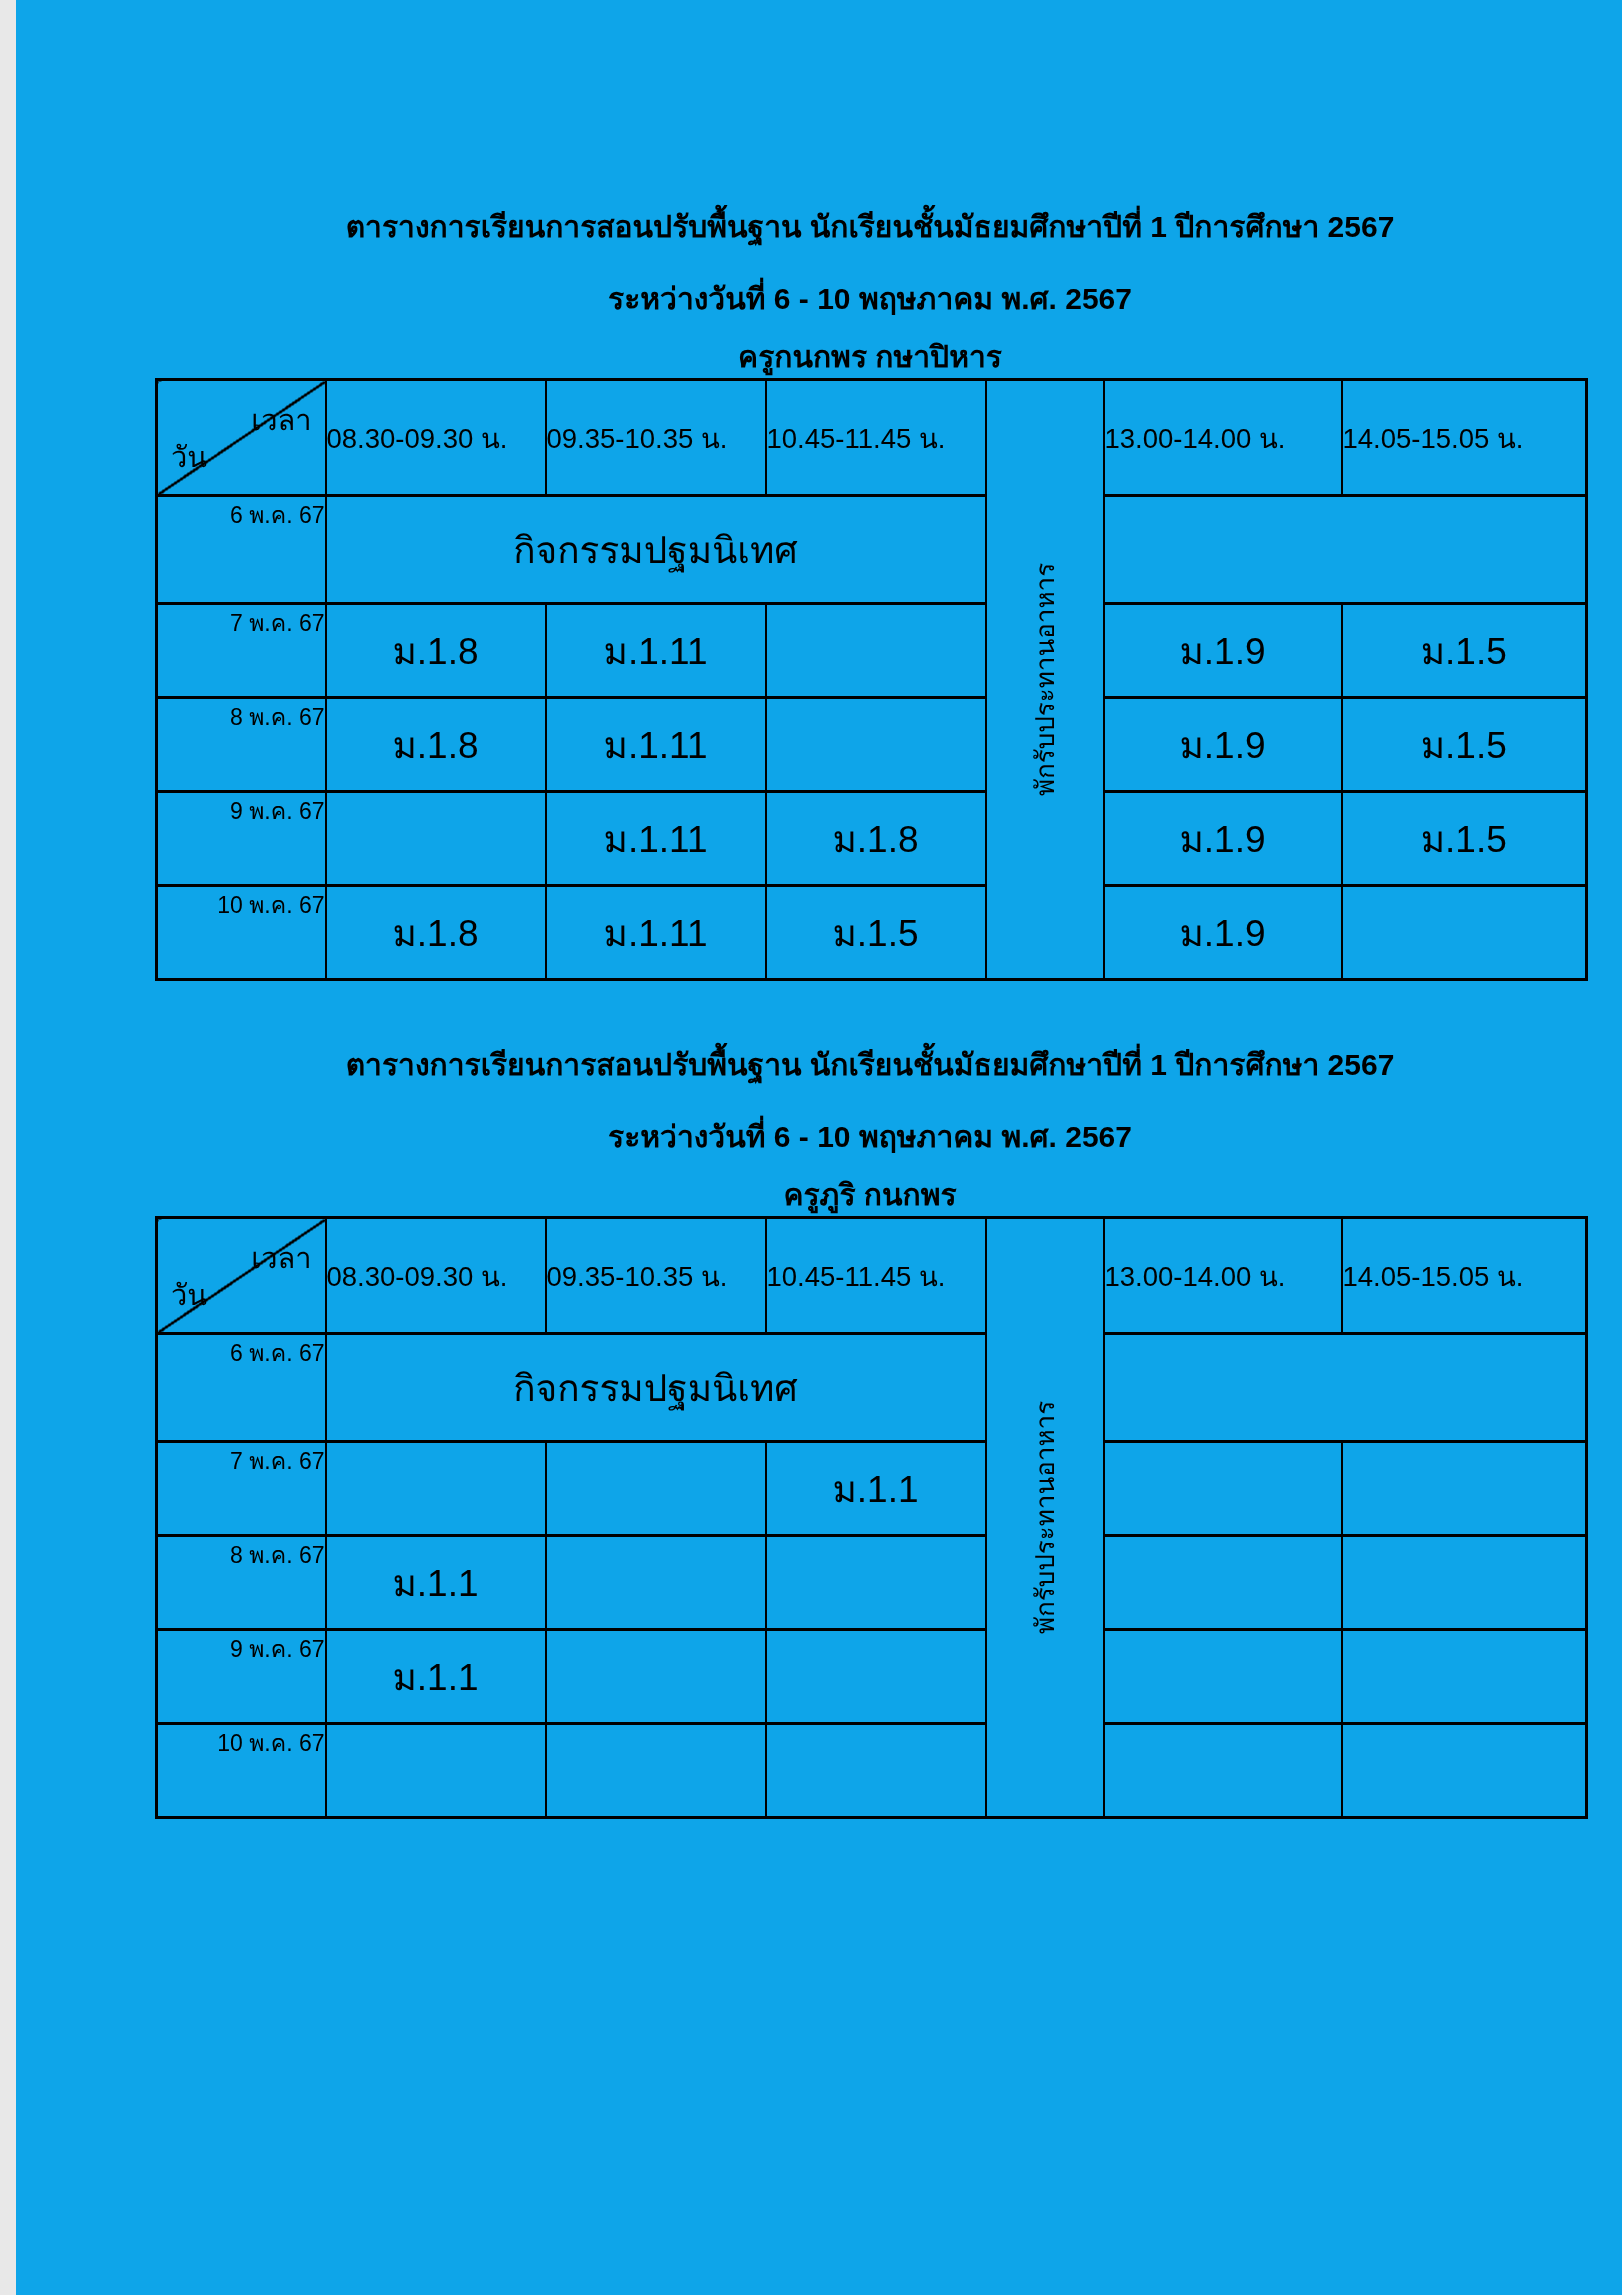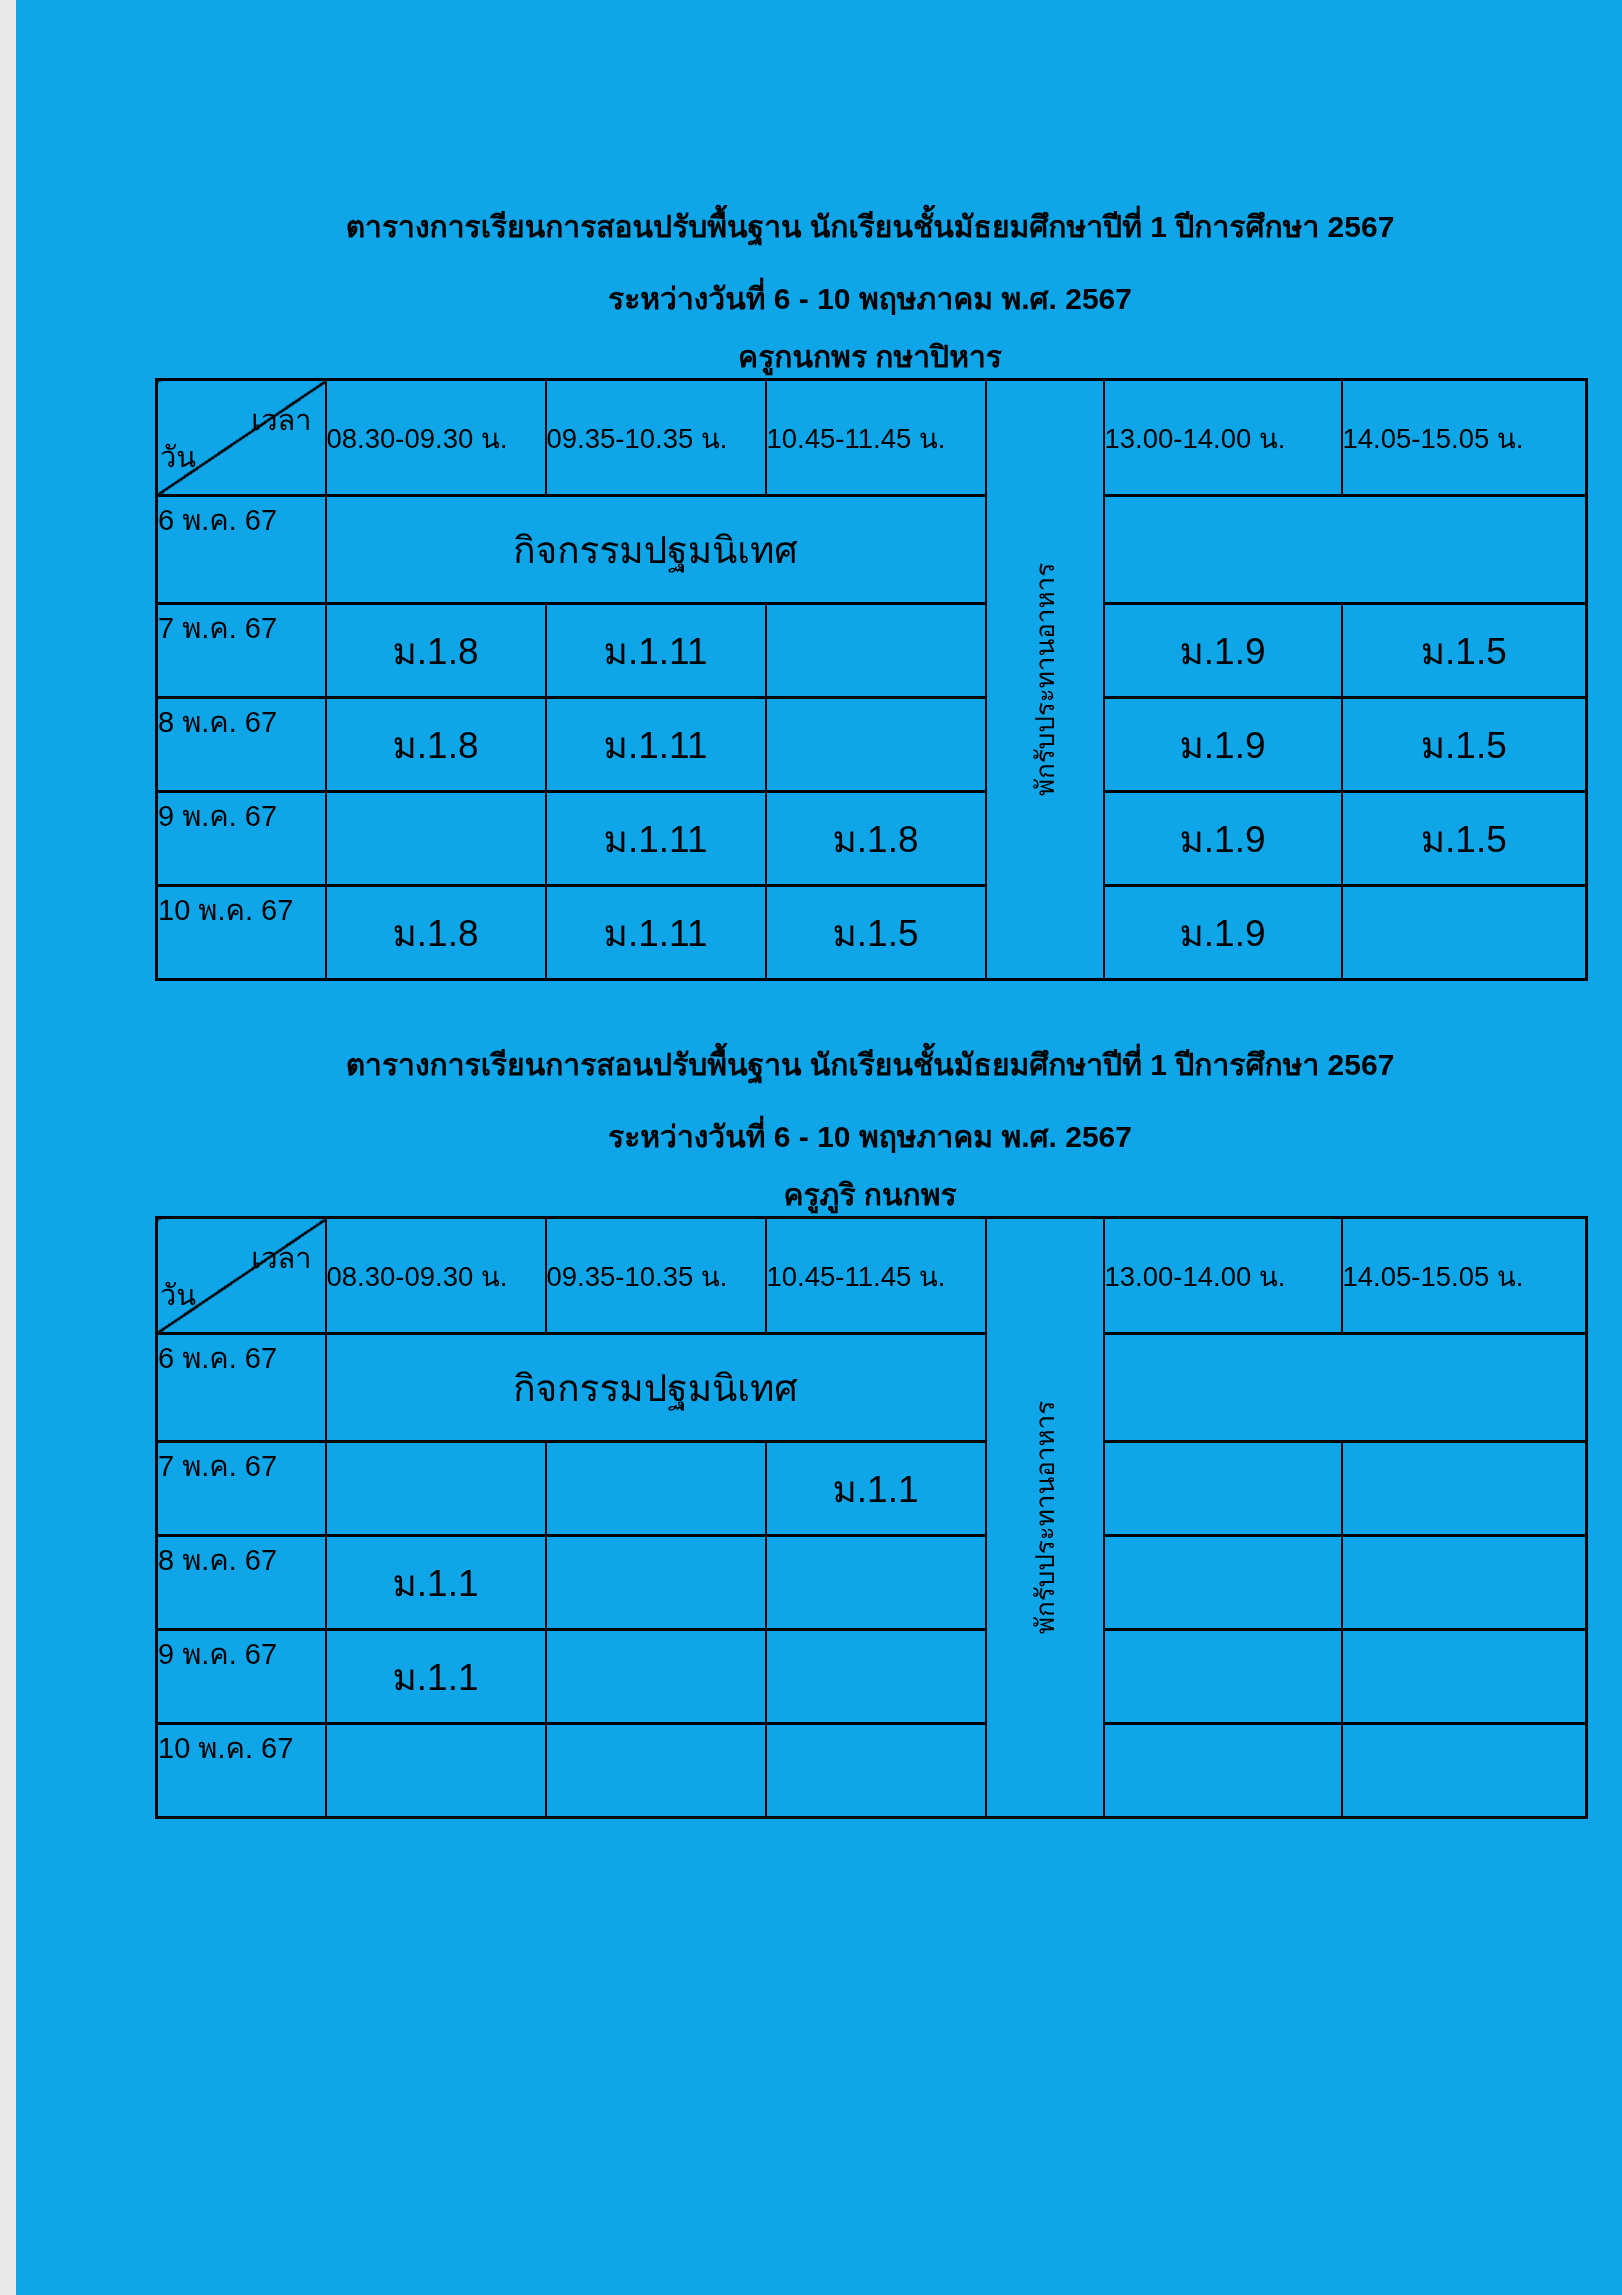--- a/index.html
+++ b/index.html
@@ -53,32 +53,32 @@
   td.corner{
     position:relative;
     background-image:linear-gradient(to bottom right,
       transparent calc(50% - 1.3px),
       #000 calc(50% - 1.3px),
       #000 calc(50% + 1.3px),
       transparent calc(50% + 1.3px));
     font-size:29px;
   }
   .corner-time{position:absolute;top:15.7px;right:13px;}
-  .corner-day{position:absolute;bottom:14.4px;left:2px;}
+  .corner-day{position:absolute;bottom:14.4px;left:13px;}
 
   td.time-head{
     text-align:left;
     vertical-align:middle;
     font-size:27.5px;
   }
   td.day-cell{
-    text-align:left;
+    text-align:right;
     vertical-align:top;
     padding-top:10.5px;
-    font-size:29px;
+    font-size:23px;
     white-space:nowrap;
   }
   td.val{
     text-align:center;
     vertical-align:middle;
     font-size:37px;
   }
   td.lunch-cell{vertical-align:middle;}
   .lunch-wrap{
     height:100%;

